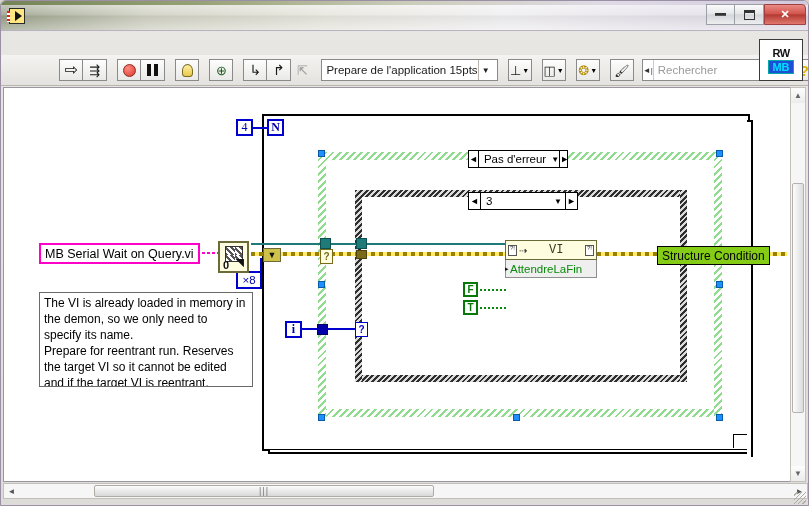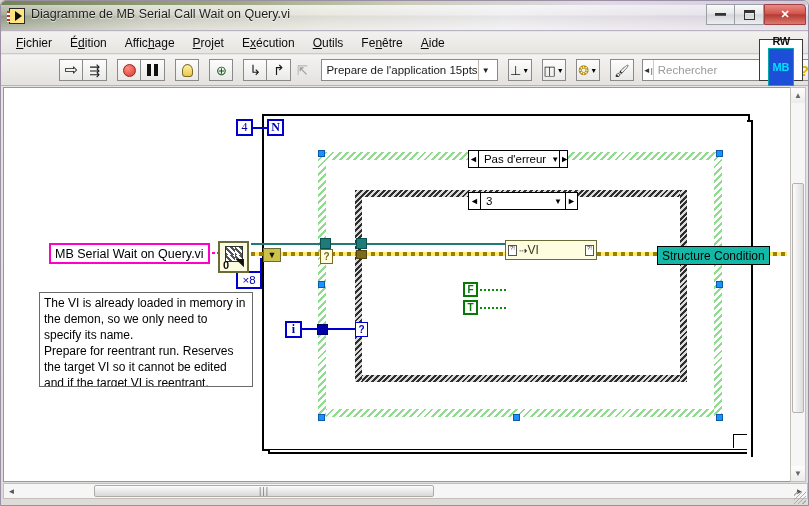--- a/index.html
+++ b/index.html
@@ -141,21 +141,21 @@
     background:linear-gradient(to bottom,#fdfdfd,#e9e9e7);
     display:flex;align-items:center;justify-content:center; }
 
   .mb-logo {
     position:absolute; right:5px; top:38px; width:44px; height:42px;
     border:1px solid #3a3a3a; background:#fff;
     display:flex; flex-direction:column; align-items:center; justify-content:center; gap:1px;
   }
   .mb-logo .rw { font-size:11px; font-weight:bold; color:#111; letter-spacing:-.5px; }
   .mb-logo .mb { font-size:11px; font-weight:bold; color:#00e0ff; background:#1d4ed8;
-    padding:12px 3px; border:1px solid #0aa; letter-spacing:0; }
+    padding:0 3px; border:1px solid #0aa; letter-spacing:0; }
 
   
   .canvas-wrap {
     position:absolute; left:2px; top:86px; width:789px; height:395px;
     background:#ffffff; border:1px solid #9a96a0;
     overflow:hidden;
   }
   .canvas { position:absolute; left:0; top:0; width:100%; height:100%; }
 
   
@@ -254,21 +254,21 @@
   .sel-outer { left:466px; top:148px; width:98px; }
   .sel-inner { left:466px; top:190px; width:110px; }
 
   
   .vinode { left:501px; top:237px; width:92px; }
   .vinode .hdr {
     height:20px; border:1px solid #6b6b3a; background:#fffde0;
     display:flex; align-items:center; justify-content:space-between; padding:0 2px;
     font-size:11.5px; color:#3a3a1a;
   }
-  .vinode .hdr .mid { flex:1; font-family:Liberation Sans, sans-serif; font-size:12px; }
+  .vinode .hdr .mid { flex:1; text-align:center; font-family:Liberation Mono, monospace; font-size:12px; }
   .vinode .row {
     height:18px; border:1px solid #8f8f8f; border-top:none; background:#efefef;
     display:flex; align-items:center; justify-content:center; font-size:11.5px;
   }
   .vinode .row.green {
     color:#0a8a0a; justify-content:flex-start; padding-left:4px; position:relative;
   }
   .vinode .row.green:before {
     content:"▸"; position:absolute; left:-1px; font-size:7px; color:#111;
   }
@@ -323,21 +323,21 @@
   .comment {
     left:37px; top:290px; width:214px; height:95px;
     border:1px solid #6a6a6a; background:#fff;
     font-size:12px; color:#000; line-height:16px; padding:2px 4px;
     overflow:hidden; white-space:pre-wrap;
   }
 
   
   .tooltip {
     left:655px; top:244px; height:19px;
-    border:1px solid #000; background:#14b8a6;
+    border:1px solid #000; background:#84cc16;
     display:flex; align-items:center; padding:0 4px;
     font-size:12px; color:#000; white-space:nowrap; z-index:40;
   }
 
   
   .wire { position:absolute; }
   .w-err {
     
     background:repeating-linear-gradient(to right,#998000 0 4px,#ffe96b 4px 8px);
   }
@@ -366,44 +366,33 @@
   }
 </style>
 </head>
 <body>
 
 <div class="window">
 
   <div class="titlebar">
     <div class="glow"></div>
     <div class="app-icon"></div>
-    <div class="title-text">Diagramme de MB Serial Call Wait on Query.vi</div>
     <div class="wbtns">
       <div class="wbtn">
         <div class="minglyph"></div>
       </div>
       <div class="wbtn">
         <div class="maxglyph"></div>
       </div>
       <div class="wbtn close">
         <span>✕</span>
       </div>
     </div>
   </div>
 
-  <div class="menubar">
-    <div class="menu-item"><u>F</u><span>ichier</span></div>
-    <div class="menu-item">É<u>d</u>ition</div>
-    <div class="menu-item">Affic<u>h</u>age</div>
-    <div class="menu-item"><u>P</u>rojet</div>
-    <div class="menu-item">E<u>x</u>écution</div>
-    <div class="menu-item"><u>O</u>utils</div>
-    <div class="menu-item">Fe<u>n</u>être</div>
-    <div class="menu-item"><u>A</u>ide</div>
-  </div>
 
   <div class="toolbar">
     <div style="width:116px"></div>
 
     <div class="tb-group">
       <div class="tb-btn">
           <span class="ico ico-run"></span>
         </div>
       <div class="tb-btn">
           <span class="ico ico-runcont"></span>
@@ -561,28 +550,29 @@
       <div class="d tunnel-blue" style="left:313px;top:236px;"></div>
       <div class="d sel-q" style="left:351px;top:234px;">?</div>
 
       <div class="d vinode" style="left:501px;top:152px;">
         <div class="hdr">
           <span class="glyph-doc">?!</span>
           <span class="glyph-arrow">⇢</span>
           <span class="mid">VI</span>
           <span class="glyph-doc">?!</span>
         </div>
+        <div class="row green">AttendreLaFin</div>
       </div>
 
       <div class="d boolc" style="left:459px;top:194px;">F</div>
       <div class="d boolc" style="left:459px;top:212px;">T</div>
       <div class="d wire w-green-dot" style="left:476px;top:201px;width:26px;height:2px;"></div>
       <div class="d wire w-green-dot" style="left:476px;top:219px;width:26px;height:2px;"></div>
 
-      <div class="d strconst" style="left:45px;top:155px;">MB Serial Wait on Query.vi</div>
+      <div class="d strconst" style="left:35px;top:155px;">MB Serial Wait on Query.vi</div>
 
       <div class="d numconst" style="left:232px;top:183px;">×8</div>
 
       <div class="d openvi" style="left:214px;top:153px;">
         <div class="grid"></div>
         <div class="zero">0</div>
         <div class="wand">◥</div>
       </div>
 
       <div class="d comment" style="left:35px;top:204px;">The VI is already loaded in memory in the demon, so we only need to specify its name.

